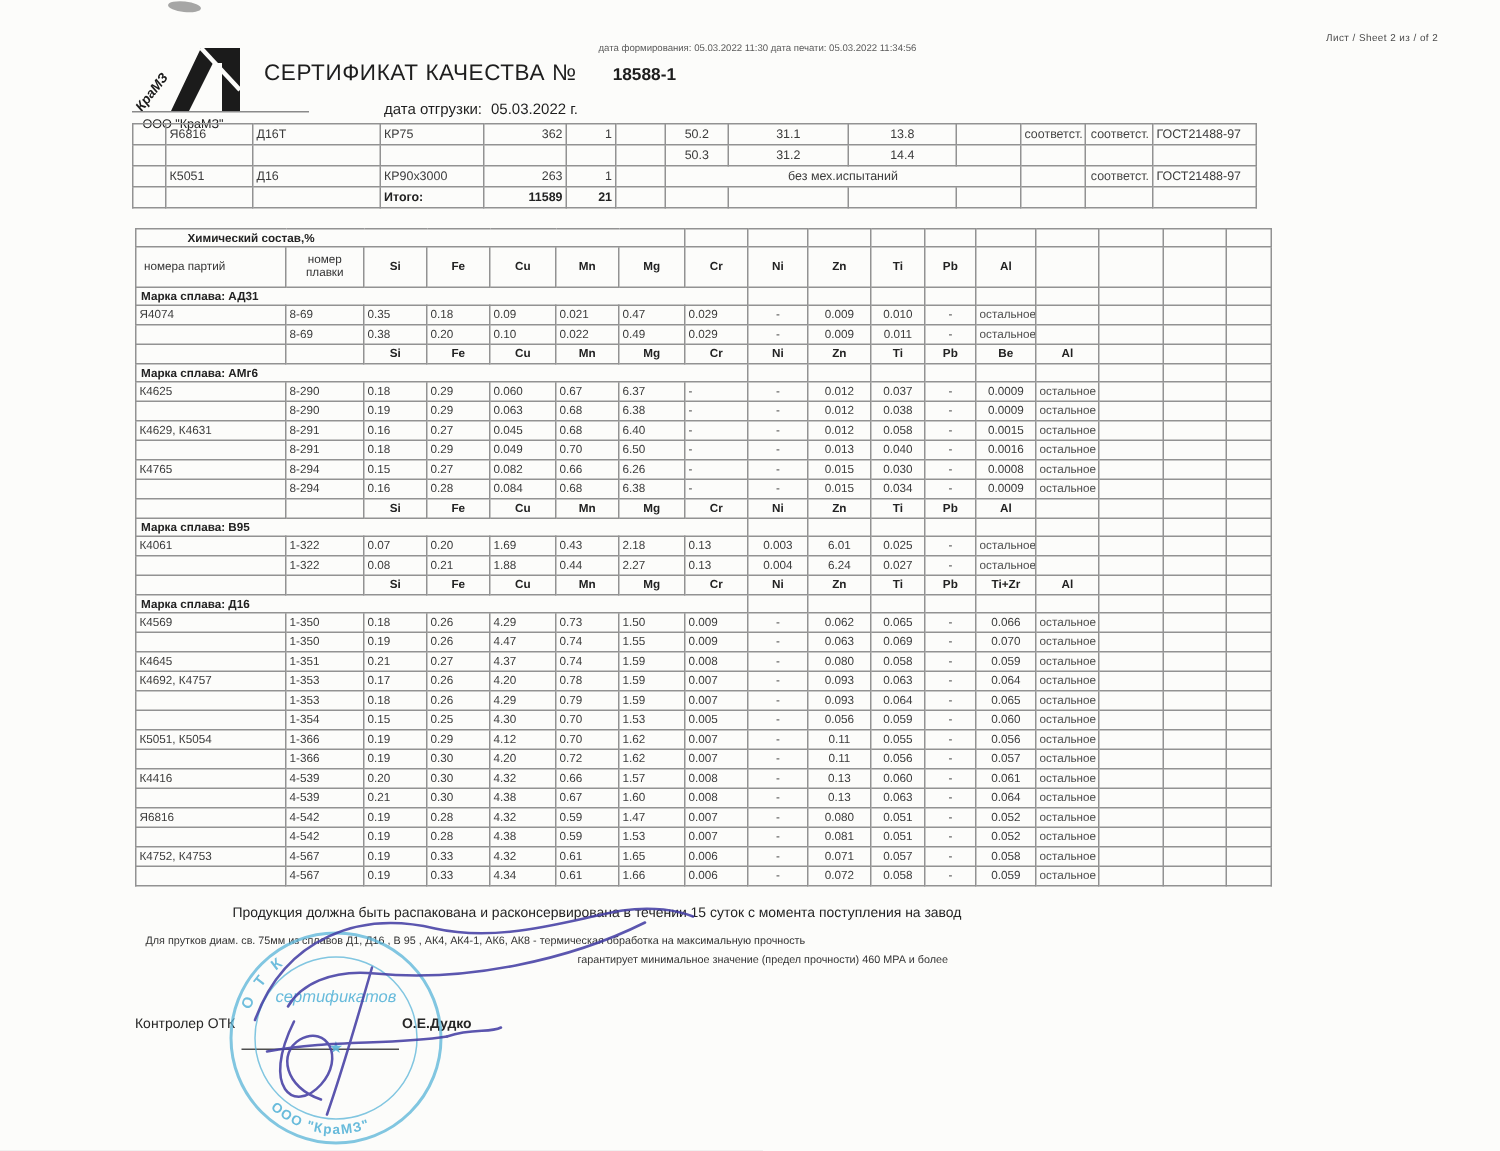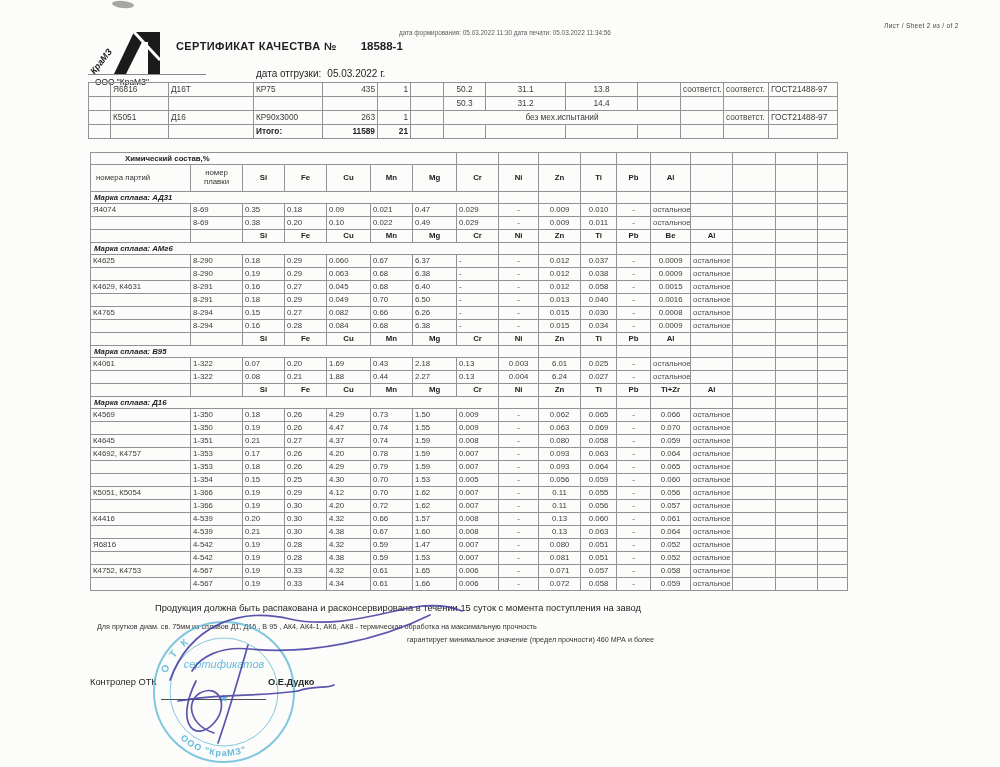--- a/index.html
+++ b/index.html
@@ -3,37 +3,37 @@
 <meta charset="utf-8">
 <style>
   html,body{margin:0;padding:0;background:#e8e8e6;}
   .page{position:relative;width:1000px;height:767px;background:#fcfcfa;
         font-family:"Liberation Sans","DejaVu Sans",sans-serif;color:#333;overflow:hidden;}
   .abs{position:absolute;}
   .smudge{width:22px;height:7px;background:#5f5f5f;border-radius:50%;opacity:.55;transform:rotate(6deg);}
   .sheet{font-size:6.6px;color:#4a4a4a;letter-spacing:.3px;}
   .meta{font-size:6.4px;color:#5a5a5a;}
   .title-row{display:flex;align-items:baseline;}
-  .t-title{font-weight:bold;font-size:11px;color:#1e1e1e;letter-spacing:.4px;}
+  .t-title{font-weight:normal;font-size:15px;color:#1e1e1e;letter-spacing:.4px;}
   .t-num{font-weight:bold;font-size:11.5px;color:#1e1e1e;margin-left:24px;}
   .ship{font-size:10px;font-weight:normal;color:#1e1e1e;}
   .logo-brand{font-size:9px;font-weight:bold;font-style:italic;color:#1a1a1a;transform:rotate(-52deg);transform-origin:left bottom;}
   .logo-company{font-size:8.4px;color:#1a1a1a;}
   .logo-rule{height:1px;background:#8a8a8a;}
 
   table{border-collapse:collapse;table-layout:fixed;}
   td{border:1px solid #929292;white-space:nowrap;overflow:hidden;line-height:1;color:#3b3b3b;padding:0 2px;}
   .summary td{height:13px;font-size:8.3px;}
   .chem td{height:12px;font-size:7.8px;}
   .l{text-align:left;}  .r{text-align:right;}  .c{text-align:center;}
-  .sl{font-size:6.8px;text-align:left;color:#454545;margin-left:44px;}
+  .sl{font-size:6.8px;text-align:right;color:#454545;margin-left:44px;}
   .g{font-size:7.3px;text-align:left;}
   .b{font-weight:bold;color:#222;}
   .rest{font-size:5.8px;text-align:center;color:#4c4c4c;}
-  .band{font-weight:bold;font-size:8.4px;color:#222;text-align:left;padding-left:3px;font-style:italic;}
+  .band{font-weight:bold;font-size:8.4px;color:#222;text-align:left;padding-left:3px;}
   .ct{font-weight:bold;font-size:8.6px;color:#222;text-align:left;padding-left:34px;}
   .hdrL{text-align:left;font-size:8px;padding-left:5px;color:#333;margin-top:14px;}
   .chw{font-size:8px;text-align:center;white-space:normal;line-height:1.15;color:#333;}
   .chb{font-weight:bold;font-size:8.2px;text-align:center;color:#222;}
   .hrow td{height:26px;}
   .trow td{height:11px;}
 
   .note1{font-size:9.3px;color:#232323;}
   .note{font-size:7.2px;color:#333;}
   .sig-label{font-size:9.3px;color:#262626;}
@@ -86,21 +86,21 @@
           <col style="width:43px">
         <col style="width:45px">
           <col style="width:69px">
       </colgroup>
       <tbody id="summary-body">
           <tr>
             <td class="c"></td>
             <td class="l">Я6816</td>
             <td class="l">Д16Т</td>
             <td class="l">КР75</td>
-            <td class="r">435</td>
+            <td class="r">362</td>
             <td class="r">1</td>
             <td class="c"></td>
             <td class="c">50.2</td>
             <td class="c">31.1</td>
             <td class="c">13.8</td>
             <td class="c"></td>
             <td class="sl">соответст.</td>
             <td class="sl">соответст.</td>
             <td class="g">ГОСТ21488-97</td>
           </tr>
@@ -767,21 +767,21 @@
             <td></td>
             <td></td>
             <td></td>
           </tr>
         </tbody>
     </table>
   </div>
 
   <div class="abs note1" style="left:155px;top:603px">Продукция должна быть распакована и расконсервирована в течении 15 суток с момента поступления на завод</div>
   <div class="abs note" style="left:97px;top:622px">Для  прутков   диам. св. 75мм  из сплавов Д1, Д16 , В 95 , АК4,  АК4-1,  АК6, АК8 -  термическая обработка на максимальную прочность</div>
-  <div class="abs note" style="left:407px;top:635px">гарантирует минимальное значение (предел прочности) 460 МРА и более</div>
+  <div class="abs note" style="left:385px;top:635px">гарантирует минимальное значение (предел прочности) 460 МРА и более</div>
 
   <div class="abs sig-label" style="left:90px;top:677px">Контролер ОТК</div>
   <div class="abs sig-line" style="left:161px;top:699px;width:105px"></div>
   <div class="abs sig-name" style="left:268px;top:677px">О.Е.Дудко</div>
 
   <svg class="abs" style="left:146px;top:616px" width="158" height="151" viewBox="0 0 158 151">
     <g fill="none" stroke="#58b4d8" opacity="0.75">
       <circle cx="78" cy="76" r="70" stroke-width="2"></circle>
       <circle cx="78" cy="76" r="54" stroke-width="1"></circle>
     </g>

